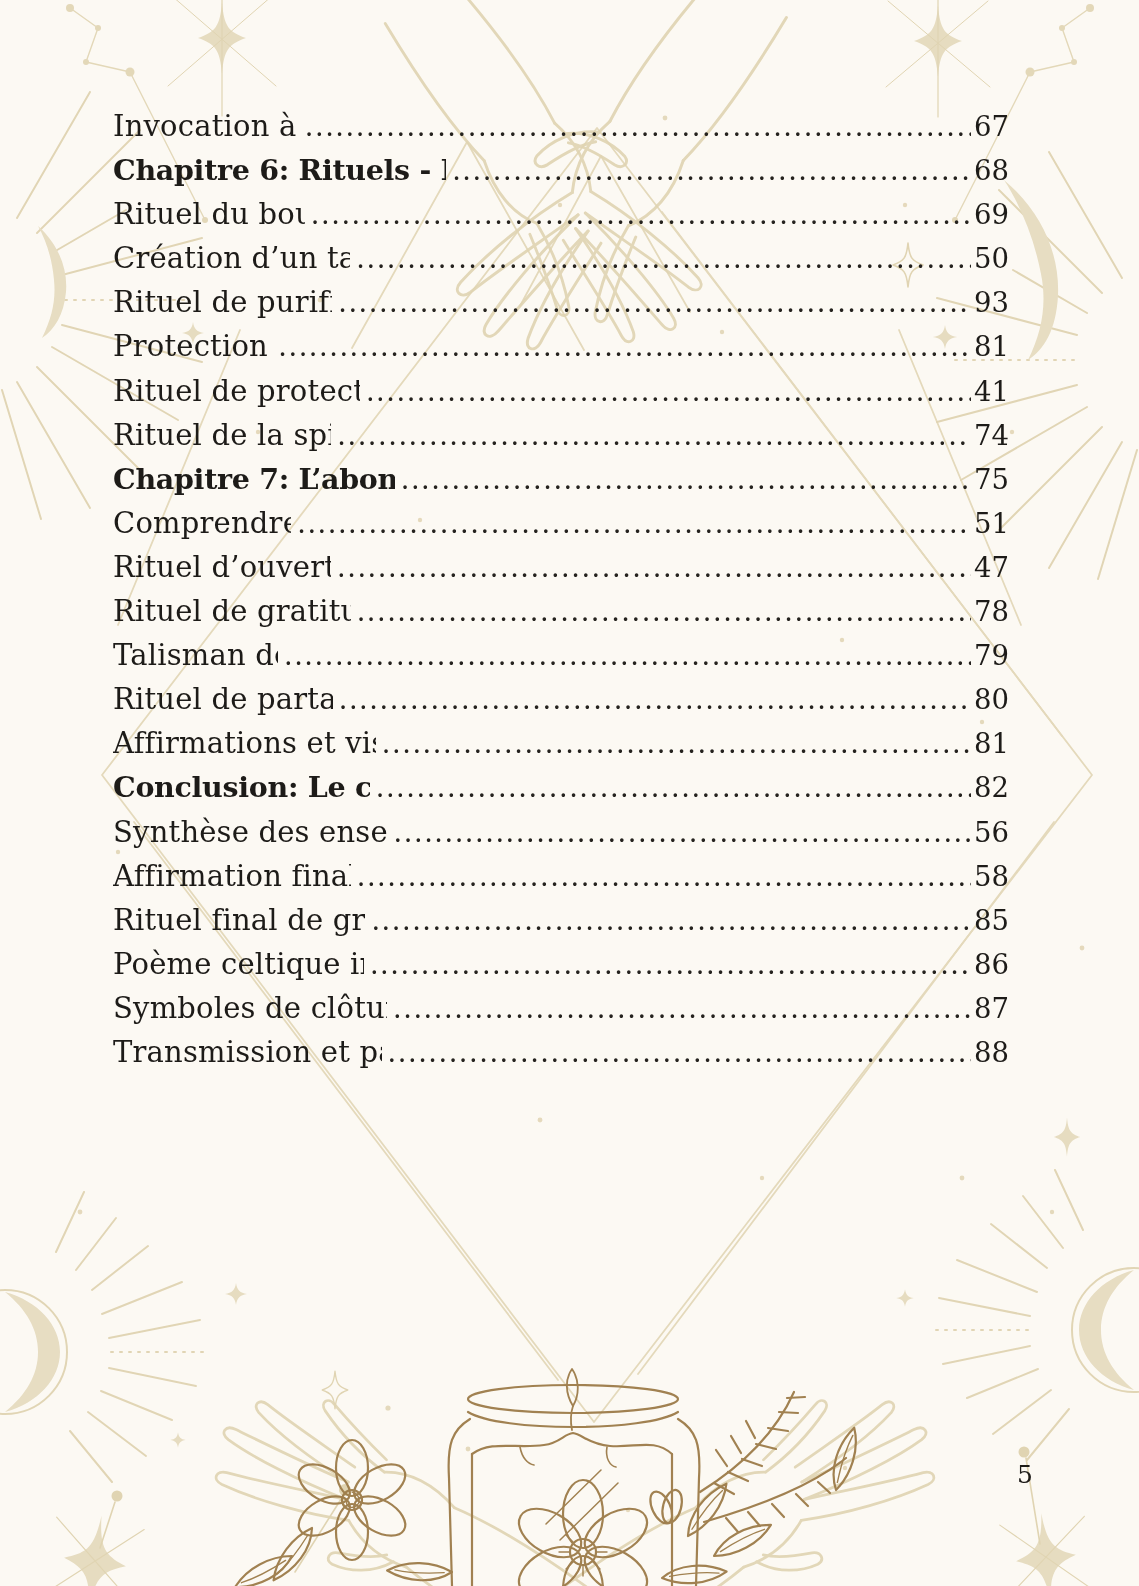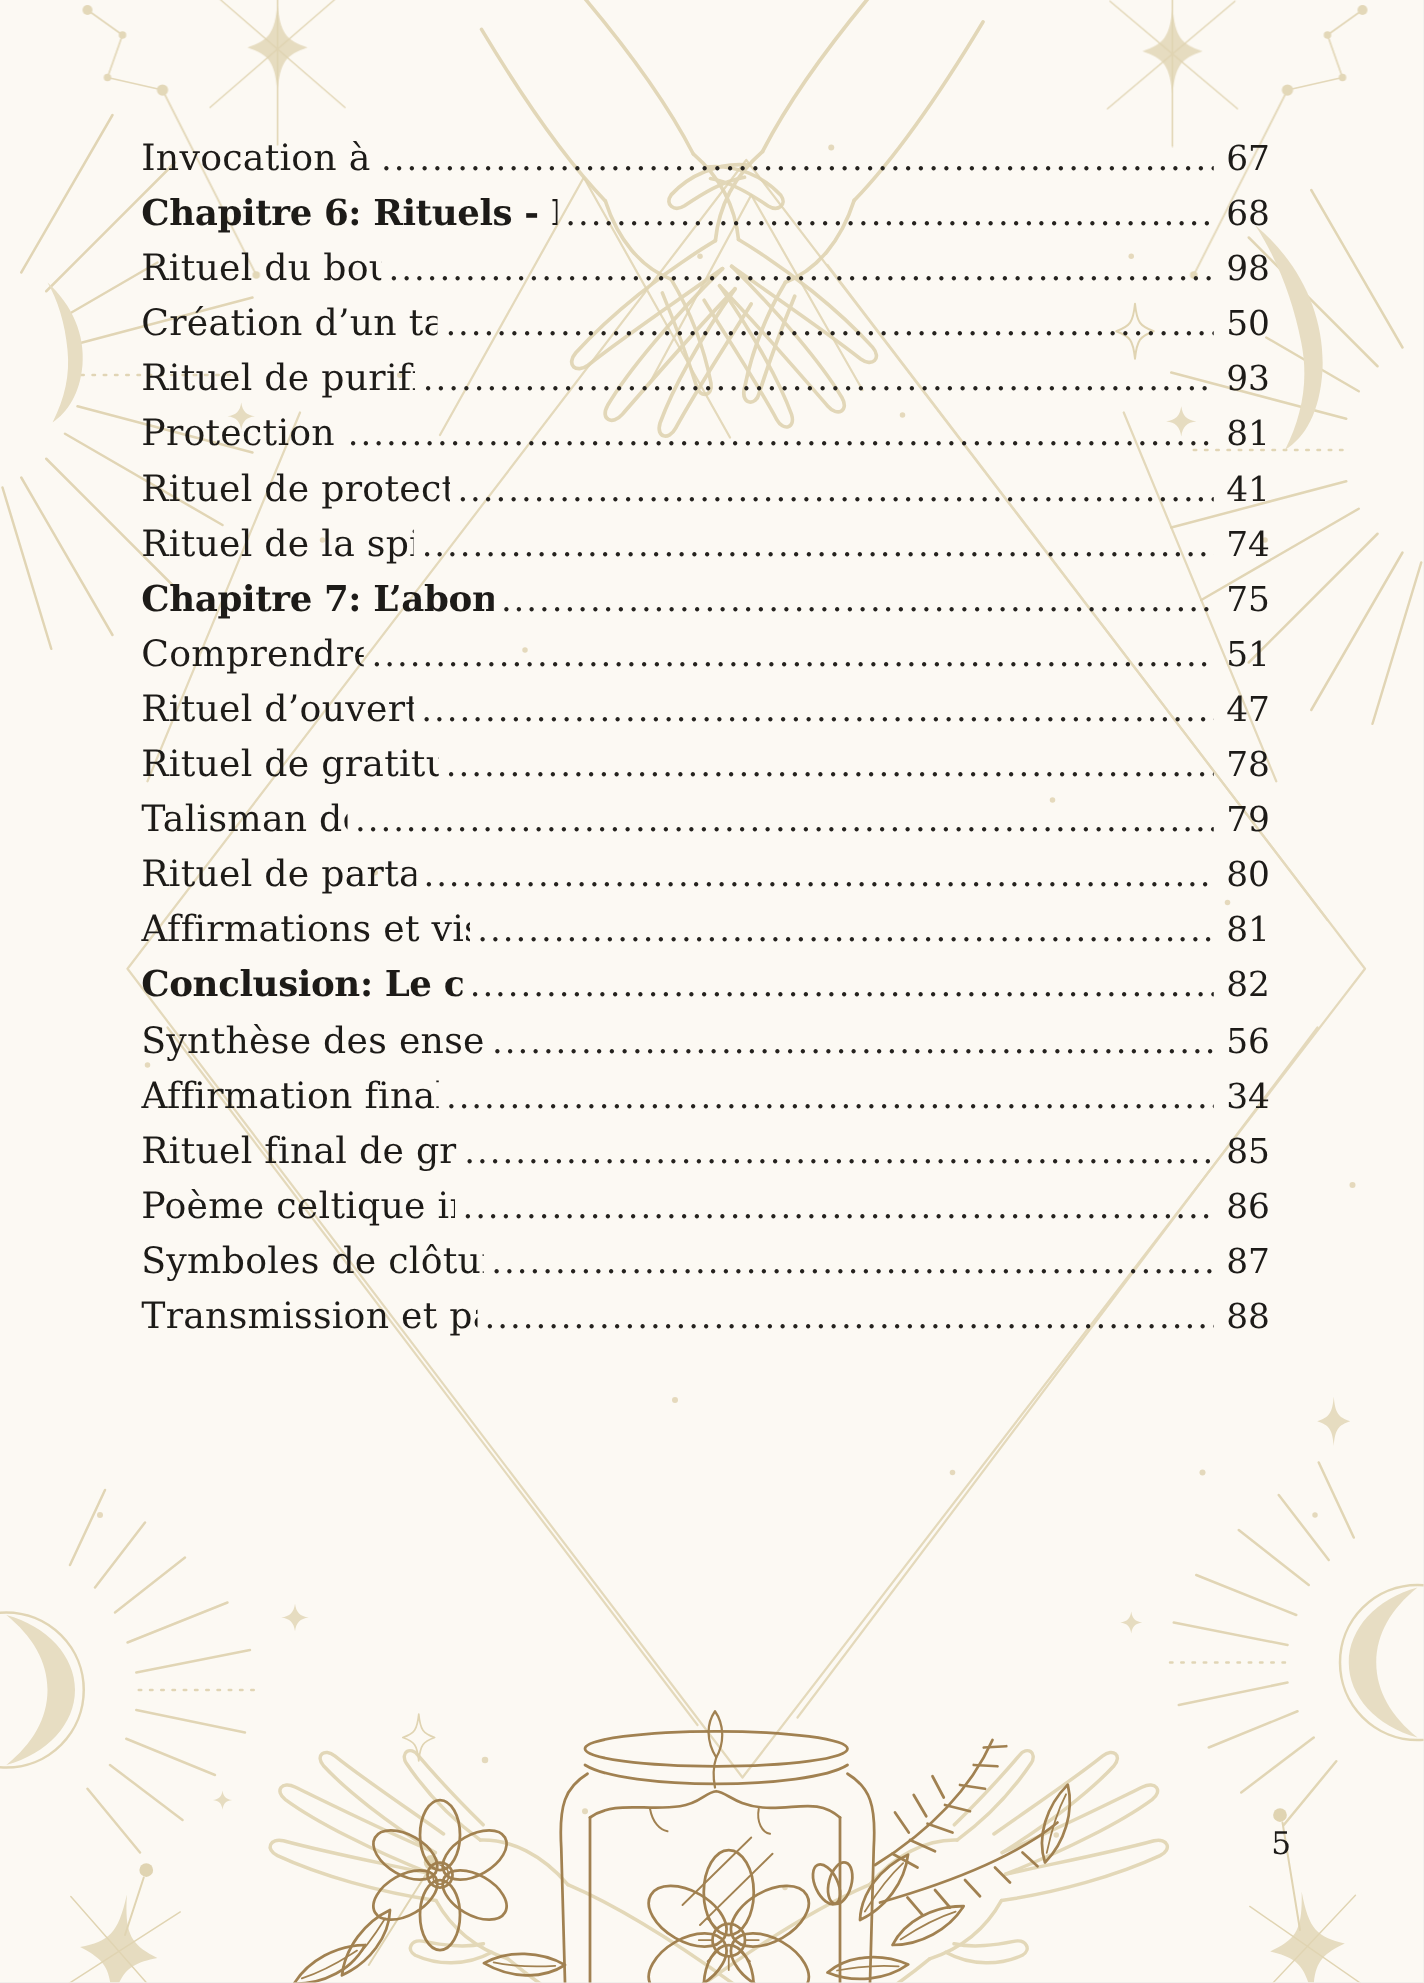--- a/index.html
+++ b/index.html
@@ -21,21 +21,21 @@
     font-size:29px;letter-spacing:0.2px;
     white-space:nowrap;overflow:hidden;
   }
   .toc-row .label{flex:0 1 auto;overflow:hidden;}
   .toc-row .leader{
     flex:1 1 auto;min-width:8px;overflow:hidden;white-space:nowrap;
     letter-spacing:1.6px;margin:0 3px 0 6px;color:#25221e;
     font-size:27px;
   }
   .toc-row .num{
-    flex:0 0 auto;min-width:42px;text-align:right;
+    flex:0 0 auto;min-width:42px;
     font-size:27.5px;letter-spacing:0;
   }
   .toc-row.chapter .label{
     font-weight:700;font-size:28.5px;letter-spacing:-0.3px;
   }
   .toc-row.chapter .num{font-weight:400;}
   .page-number{
     position:absolute;top:1460px;right:106px;z-index:2;
     font-size:25px;color:#1d1b18;
   }
@@ -307,21 +307,21 @@
         <span class="num">67</span>
       </div>
       <div class="toc-row chapter">
         <span class="label">Chapitre 6: Rituels - Protection et énergie de préservation</span>
         <span class="leader">............................................................................................................................................</span>
         <span class="num">68</span>
       </div>
       <div class="toc-row">
         <span class="label">Rituel du bouclier lumineux</span>
         <span class="leader">............................................................................................................................................</span>
-        <span class="num">98</span>
+        <span class="num">69</span>
       </div>
       <div class="toc-row">
         <span class="label">Création d’un talisman de protection</span>
         <span class="leader">............................................................................................................................................</span>
         <span class="num">50</span>
       </div>
       <div class="toc-row">
         <span class="label">Rituel de purification de l’espace</span>
         <span class="leader">............................................................................................................................................</span>
         <span class="num">93</span>
@@ -382,21 +382,21 @@
         <span class="num">82</span>
       </div>
       <div class="toc-row">
         <span class="label">Synthèse des enseignements: le cycle éternel</span>
         <span class="leader">............................................................................................................................................</span>
         <span class="num">56</span>
       </div>
       <div class="toc-row">
         <span class="label">Affirmation finale de force intérieure</span>
         <span class="leader">............................................................................................................................................</span>
-        <span class="num">34</span>
+        <span class="num">58</span>
       </div>
       <div class="toc-row">
         <span class="label">Rituel final de gratitude et d’intégration</span>
         <span class="leader">............................................................................................................................................</span>
         <span class="num">85</span>
       </div>
       <div class="toc-row">
         <span class="label">Poème celtique inspirant: la voie sacrée</span>
         <span class="leader">............................................................................................................................................</span>
         <span class="num">86</span>

